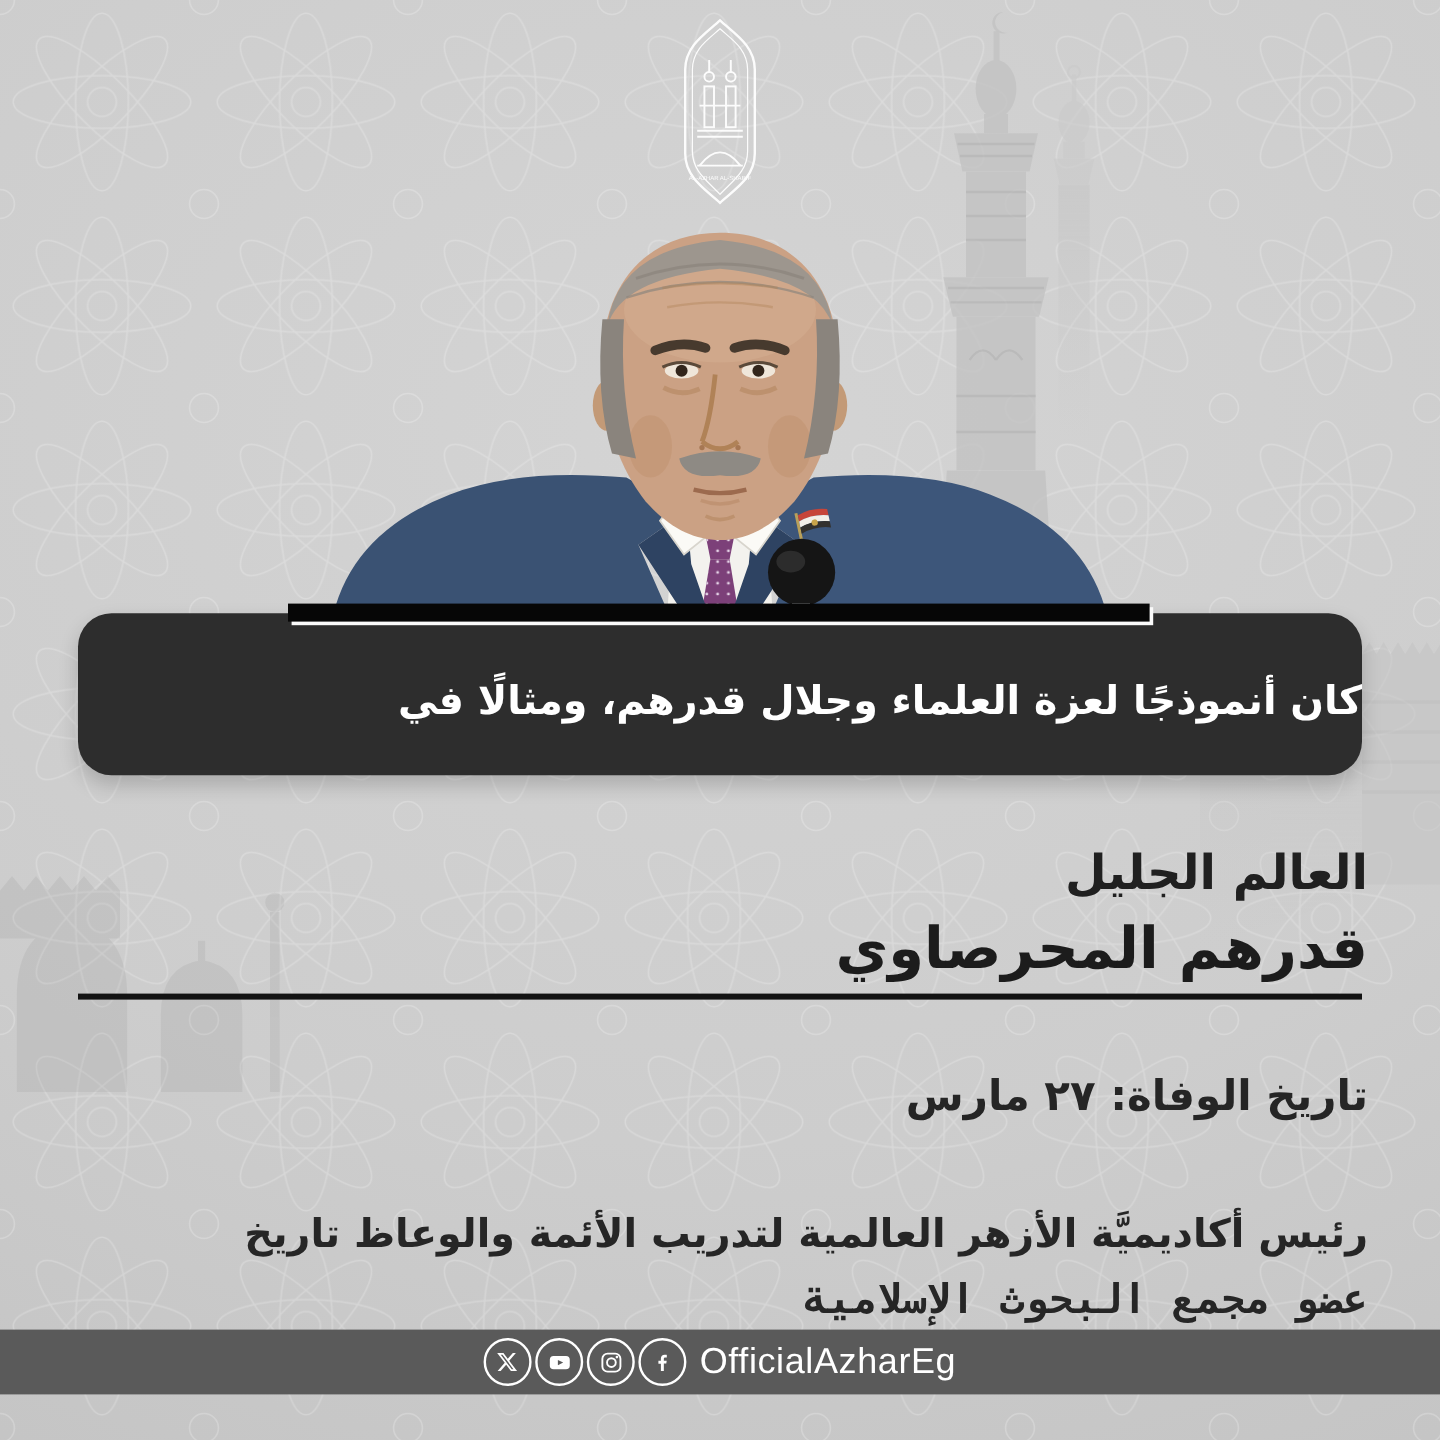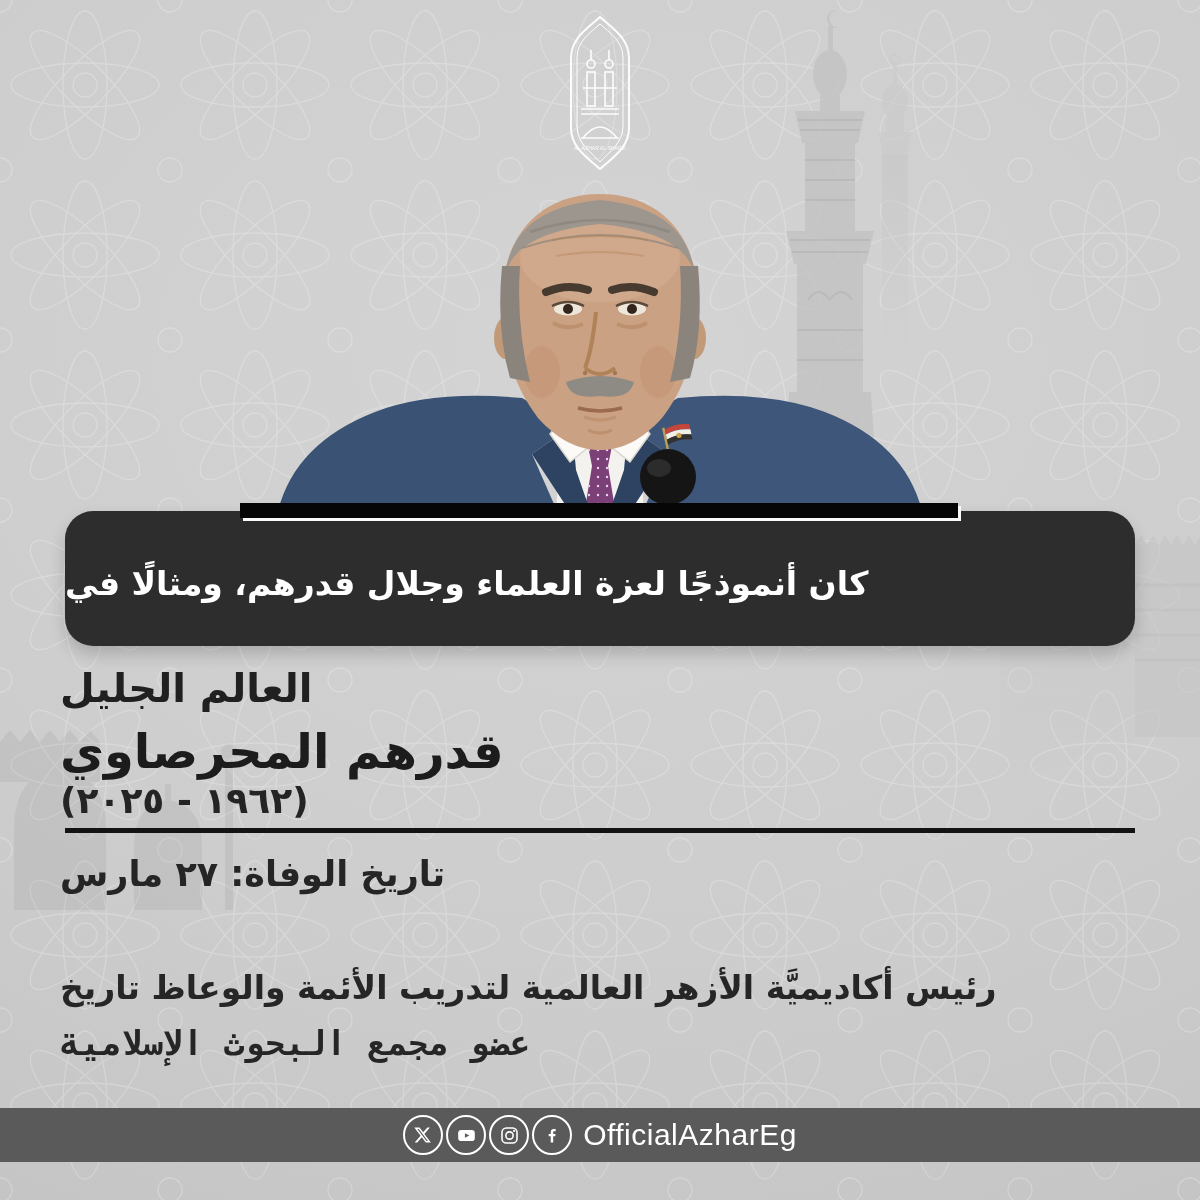--- a/index.html
+++ b/index.html
@@ -18,28 +18,28 @@
   
   .banner{
     left:65px;top:511px;width:1070px;height:135px;z-index:4;
     background:#2d2d2d;border-radius:28px;
     box-shadow:0 8px 16px rgba(0,0,0,.18);
     display:flex;flex-direction:column;justify-content:center;align-items:center;
     padding-top:10px;box-sizing:border-box;
   }
   .banner div{
     color:#ffffff;font-weight:bold;font-size:33px;line-height:47px;
-    text-align:left;width:100%;
+    text-align:right;width:100%;
   }
   .ribbon{
     left:240px;top:503px;width:718px;height:15px;z-index:5;
     background:#060606;box-shadow:3px 3px 0 #fafafa;
   }
   
-  .artext{z-index:6;left:60px;width:1080px;text-align:left;color:#202020;font-weight:bold;}
+  .artext{z-index:6;left:60px;width:1080px;text-align:right;color:#202020;font-weight:bold;margin-top:40px;}
   #honorific{top:662px;font-size:40px;line-height:52px;}
   #deceased-name{top:722px;font-size:48px;line-height:58px;color:#1c1c1c;}
   #years{top:778px;font-size:36px;line-height:46px;color:#242424;}
   .divider{left:65px;top:828px;width:1070px;height:5px;background:#131313;z-index:6;}
   #death-date{top:848px;font-size:35px;line-height:52px;color:#252525;}
   #role-1{top:902px;font-size:33px;line-height:52px;color:#262626;}
   #role-2{top:962px;font-size:33px;line-height:52px;color:#262626;}
   #role-3{top:1020px;font-size:34px;line-height:52px;color:#262626;font-family:Liberation Mono, monospace;}
   
   .footer{
@@ -255,21 +255,20 @@
     </g>
   </svg>
 
   <div class="abs ribbon"></div>
   <div class="abs banner" dir="rtl">
     <div>كان أنموذجًا لعزة العلماء وجلال قدرهم، ومثالًا في</div>
   </div>
 
   <div id="honorific" class="abs artext" dir="rtl">العالم الجليل</div>
   <div id="deceased-name" class="abs artext" dir="rtl">قدرهم المحرصاوي</div>
-  <div id="years" class="abs artext" dir="rtl">(١٩٦٢ - ٢٠٢٥)</div>
 
   <div class="abs divider"></div>
 
   <div id="death-date" class="abs artext" dir="rtl">تاريخ الوفاة: ٢٧ مارس</div>
   <div id="role-2" class="abs artext" dir="rtl">رئيس أكاديميَّة الأزهر العالمية لتدريب الأئمة والوعاظ تاريخ</div>
   <div id="role-3" class="abs artext" dir="rtl">عضو مجمع البحوث الإسلامية</div>
 
   <div class="abs footer" dir="ltr">
     <span class="sicon">
       <svg width="18" height="18" viewBox="0 0 24 24" fill="#ffffff">

